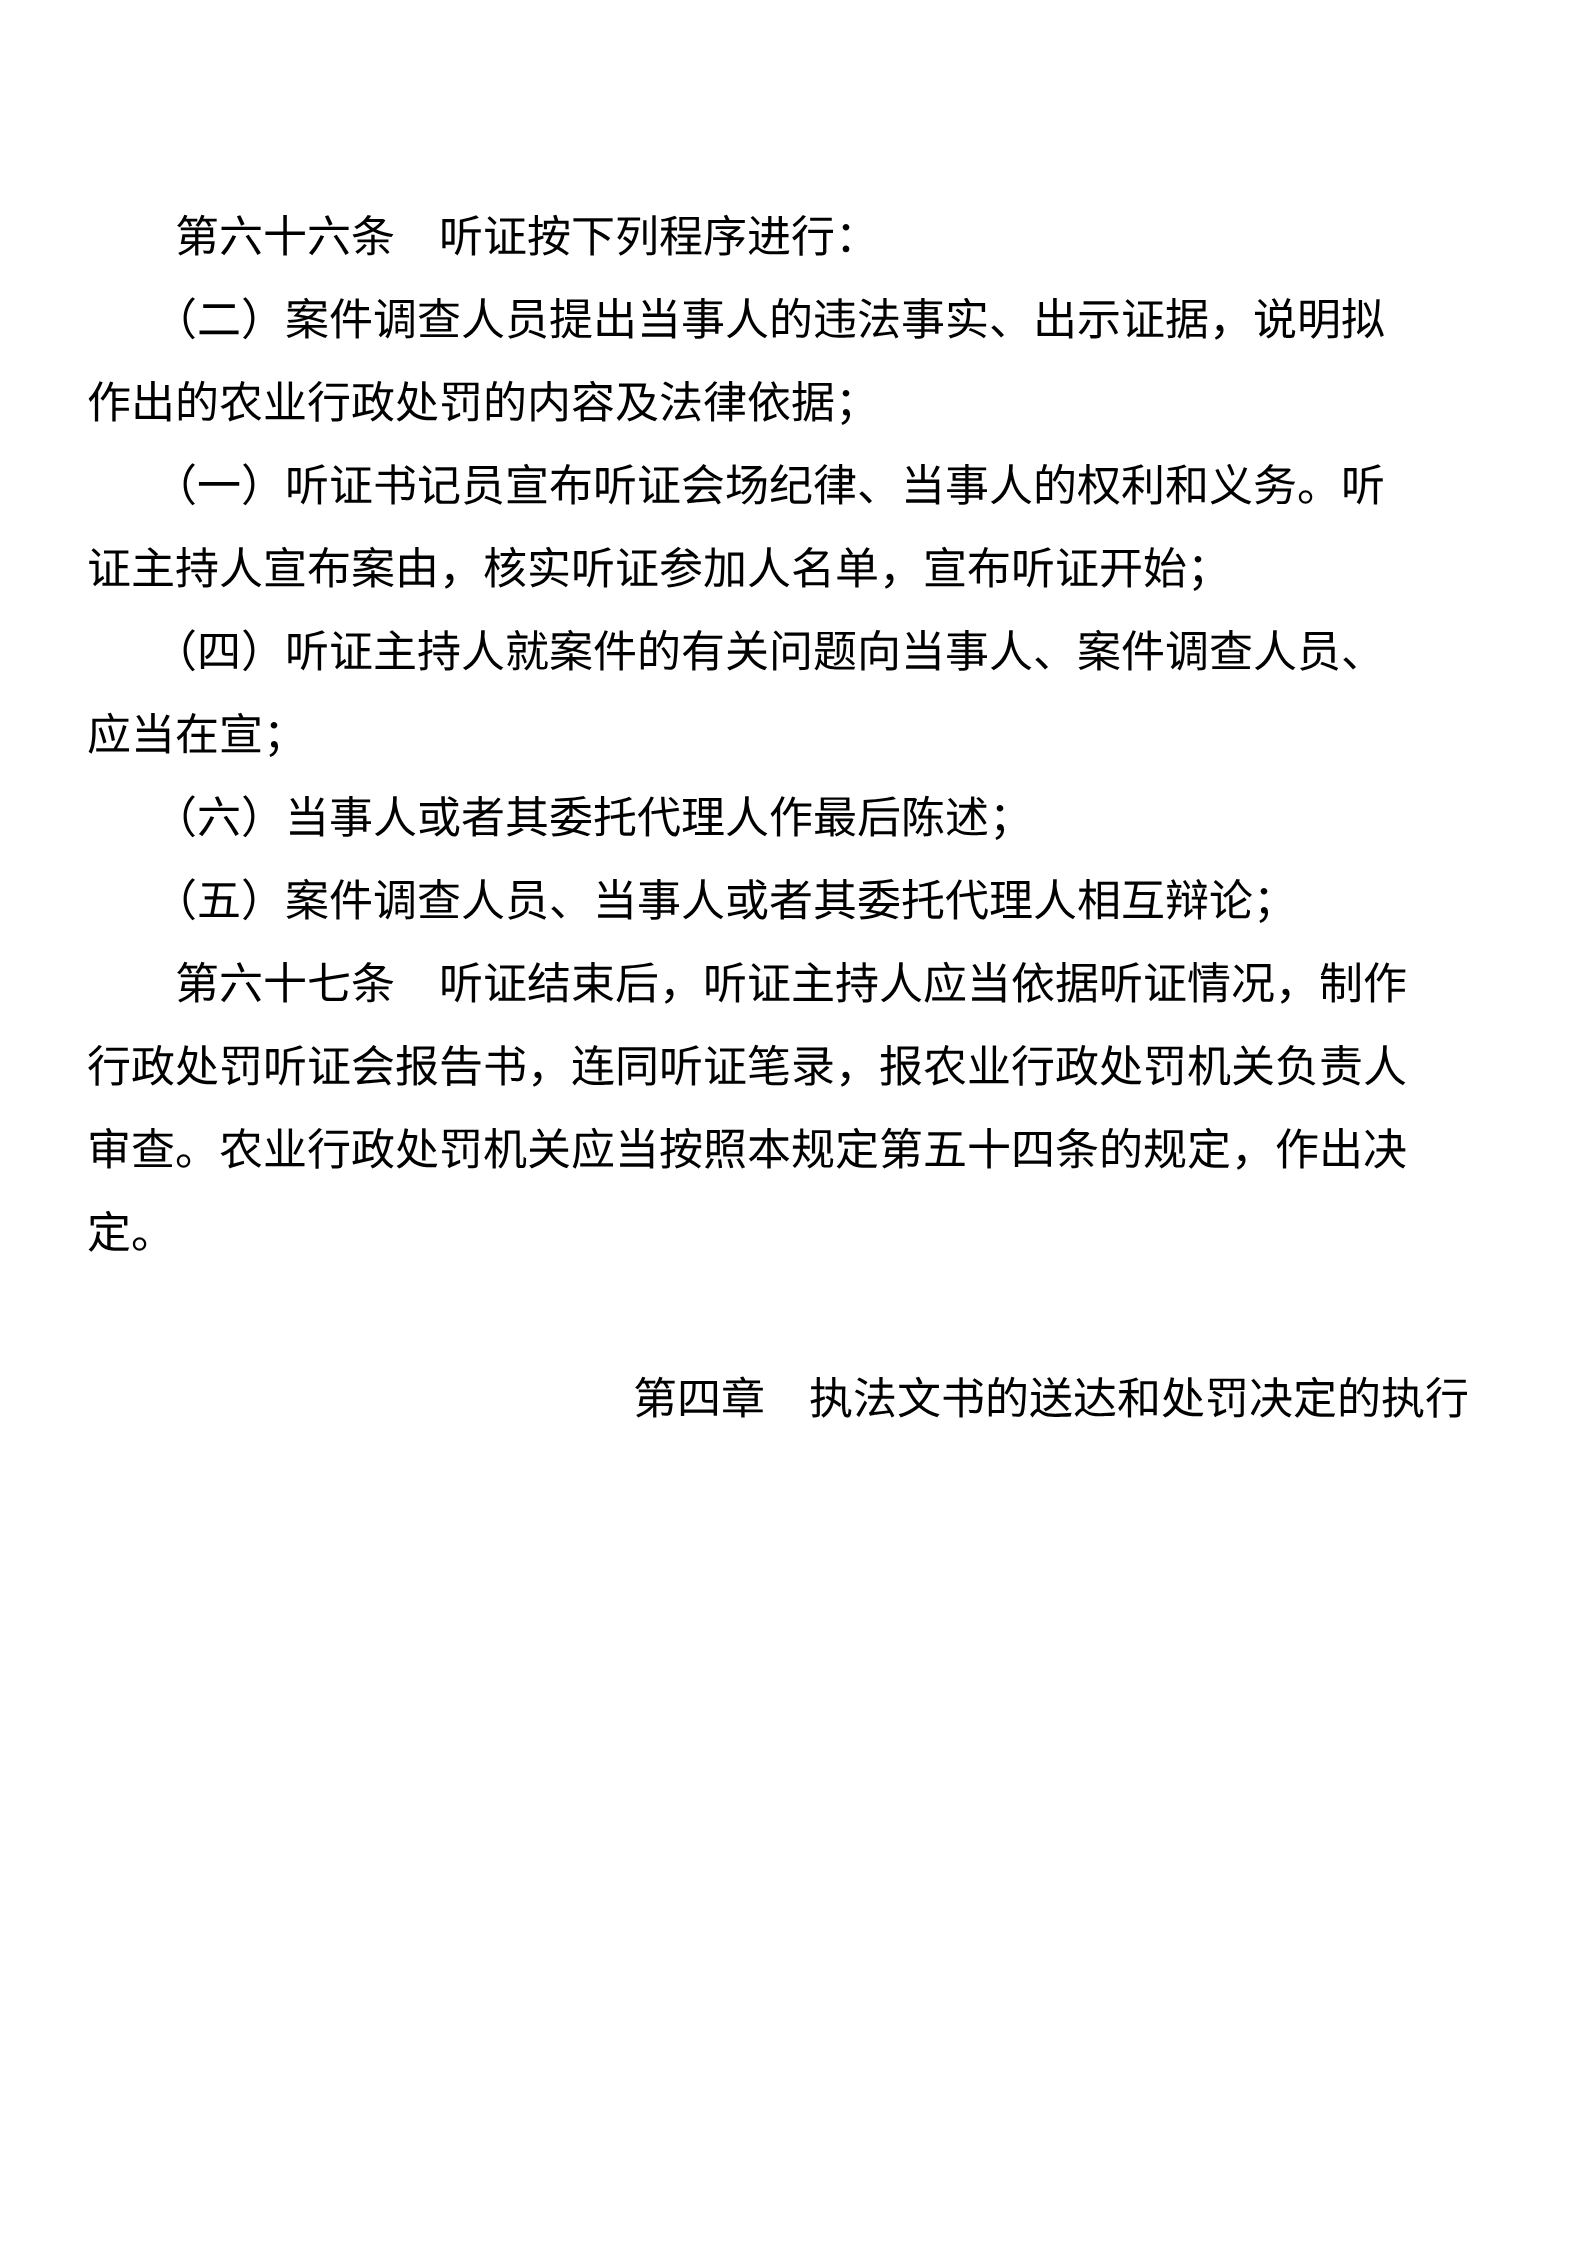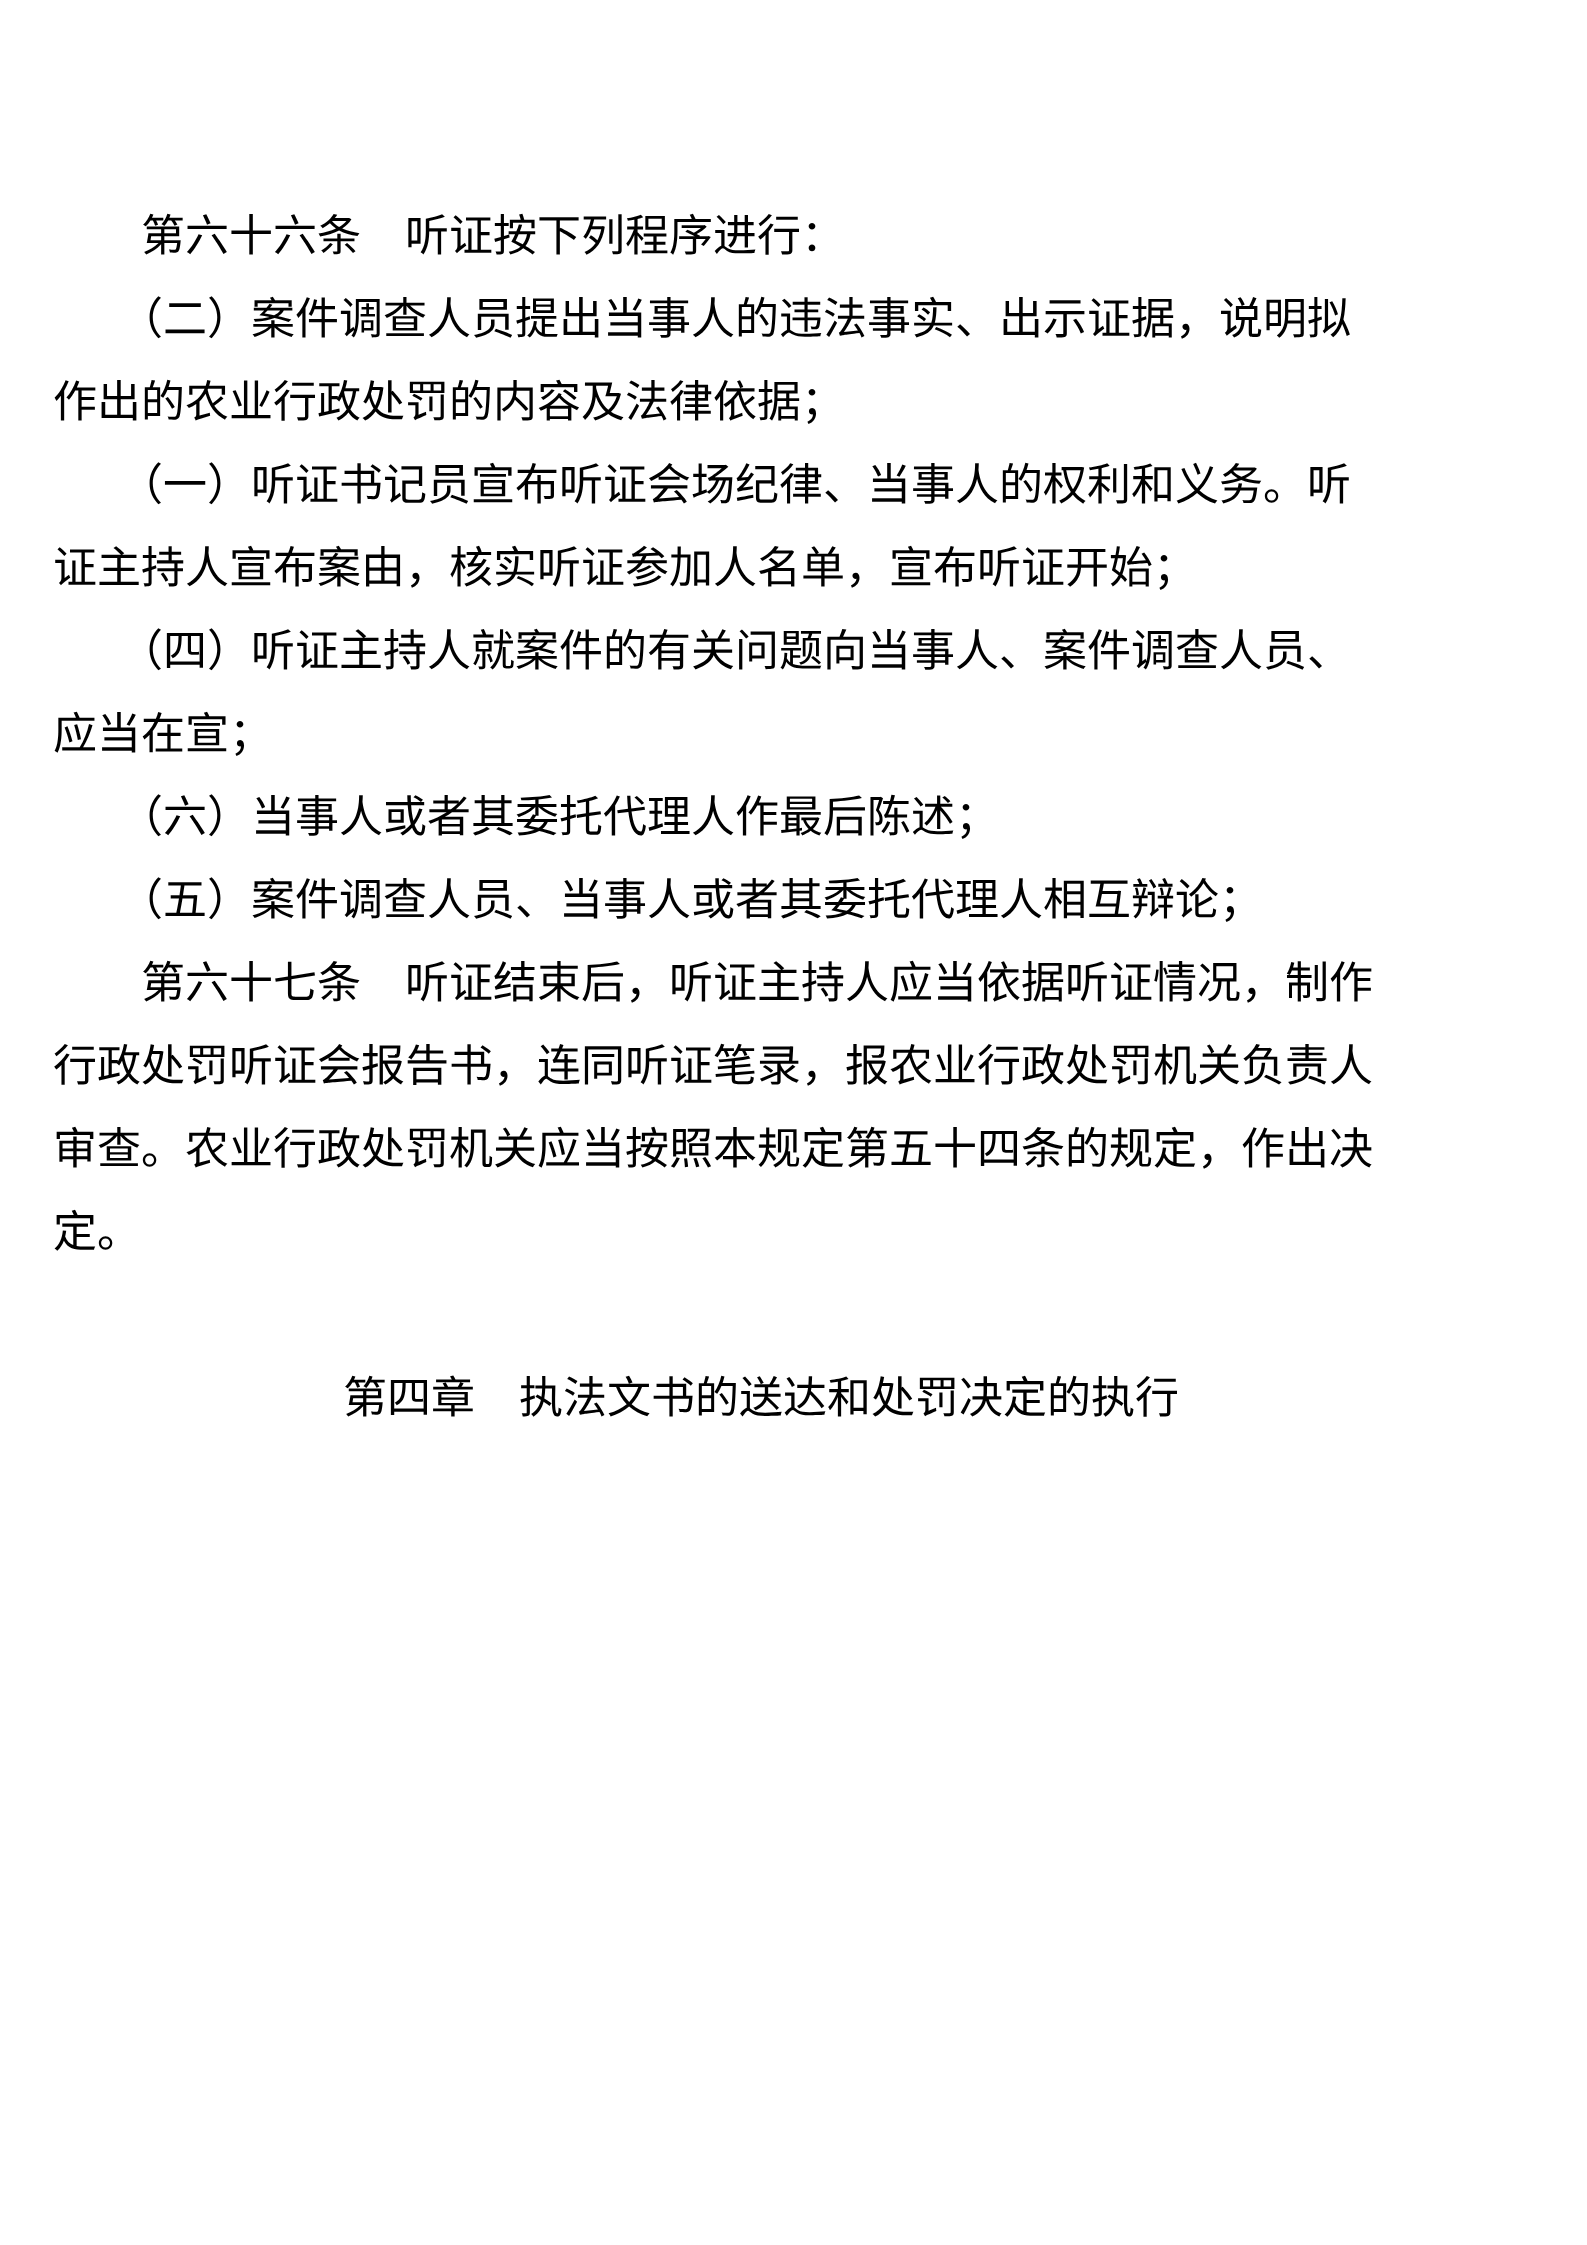--- a/index.html
+++ b/index.html
@@ -10,39 +10,39 @@
   body {
     width: 1587px;
     height: 2245px;
     position: relative;
     overflow: hidden;
   }
   .page {
     box-sizing: border-box;
     width: 1587px;
     height: 2245px;
-    padding: 195px 118px 0 53px;
+    padding: 195px 118px 0 87px;
     background: #ffffff;
     color: #000000;
-    font-family: Liberation Serif, serif;
+    font-family: Liberation Sans, sans-serif;
   }
   .para {
     margin: 0;
     font-size: 44px;
     line-height: 83px;
     white-space: pre-line;
     text-align: left;
     letter-spacing: 0;
     color: #000000;
   }
   .chapter-heading {
     margin: 83px 0 0 0;
     font-size: 44px;
     line-height: 83px;
-    text-align: center;
+    text-align: right;
     white-space: pre-line;
     color: #000000;
   }
 </style>
 </head>
 <body>
 
 <div class="page">
   <p class="para">　　第六十六条　听证按下列程序进行：</p>
   <p class="para">　　（二）案件调查人员提出当事人的违法事实、出示证据，说明拟

